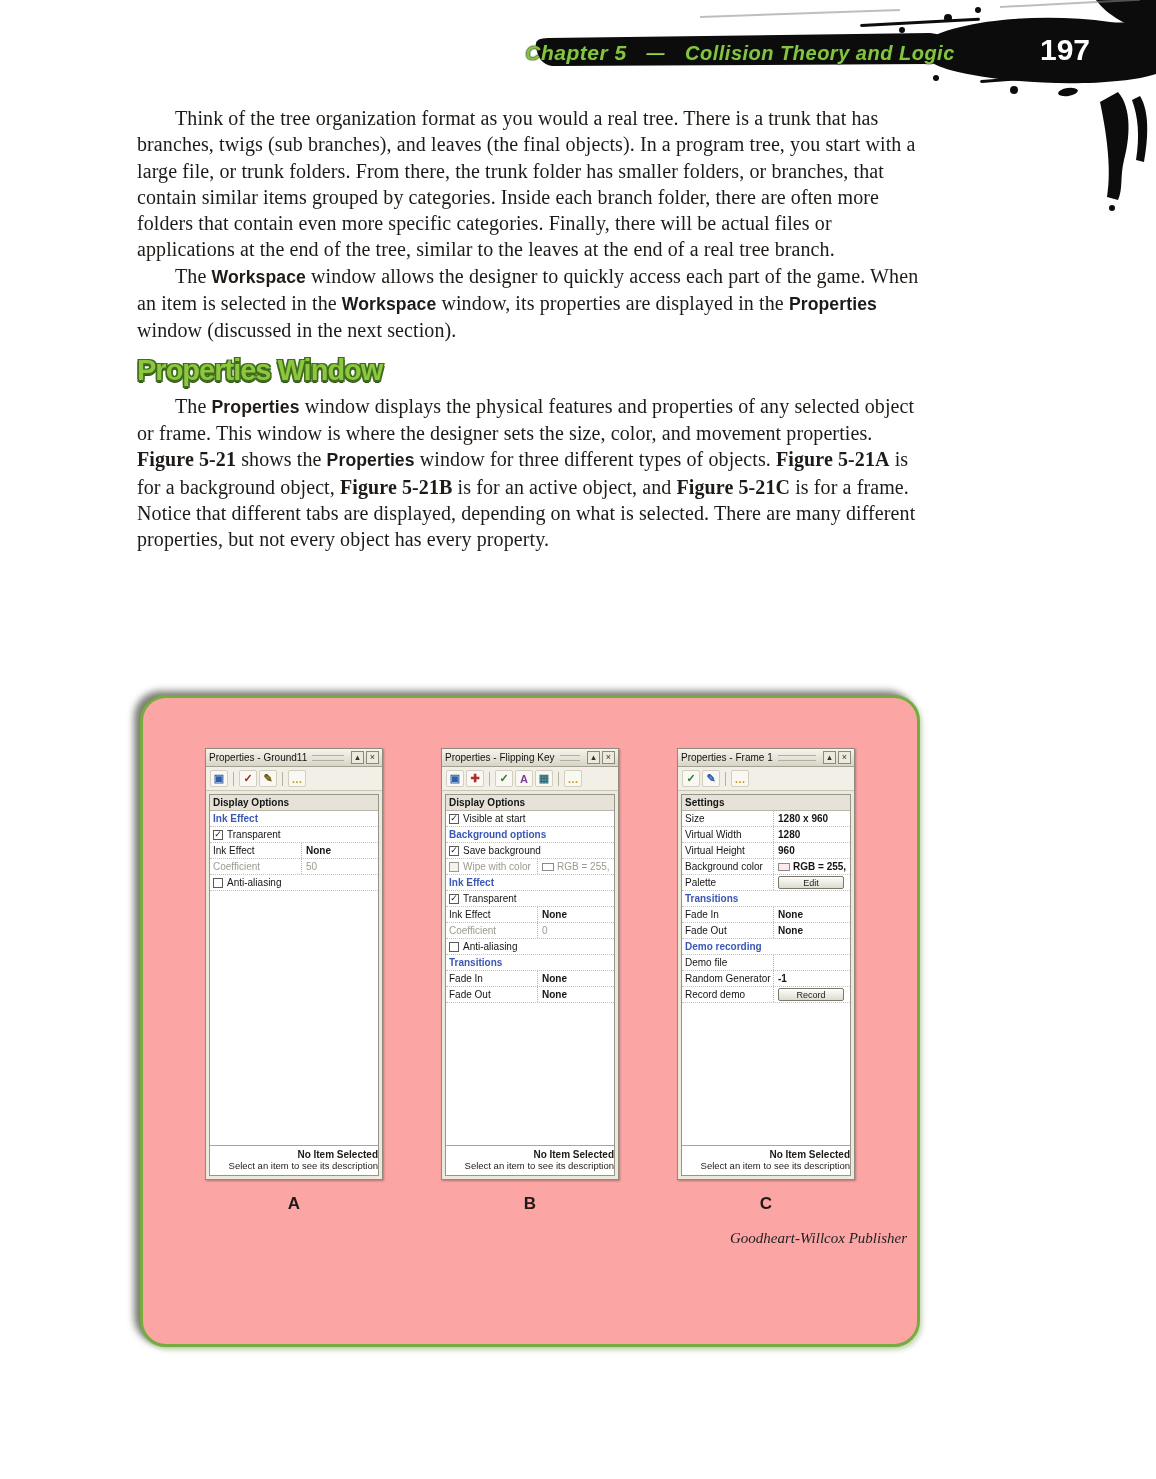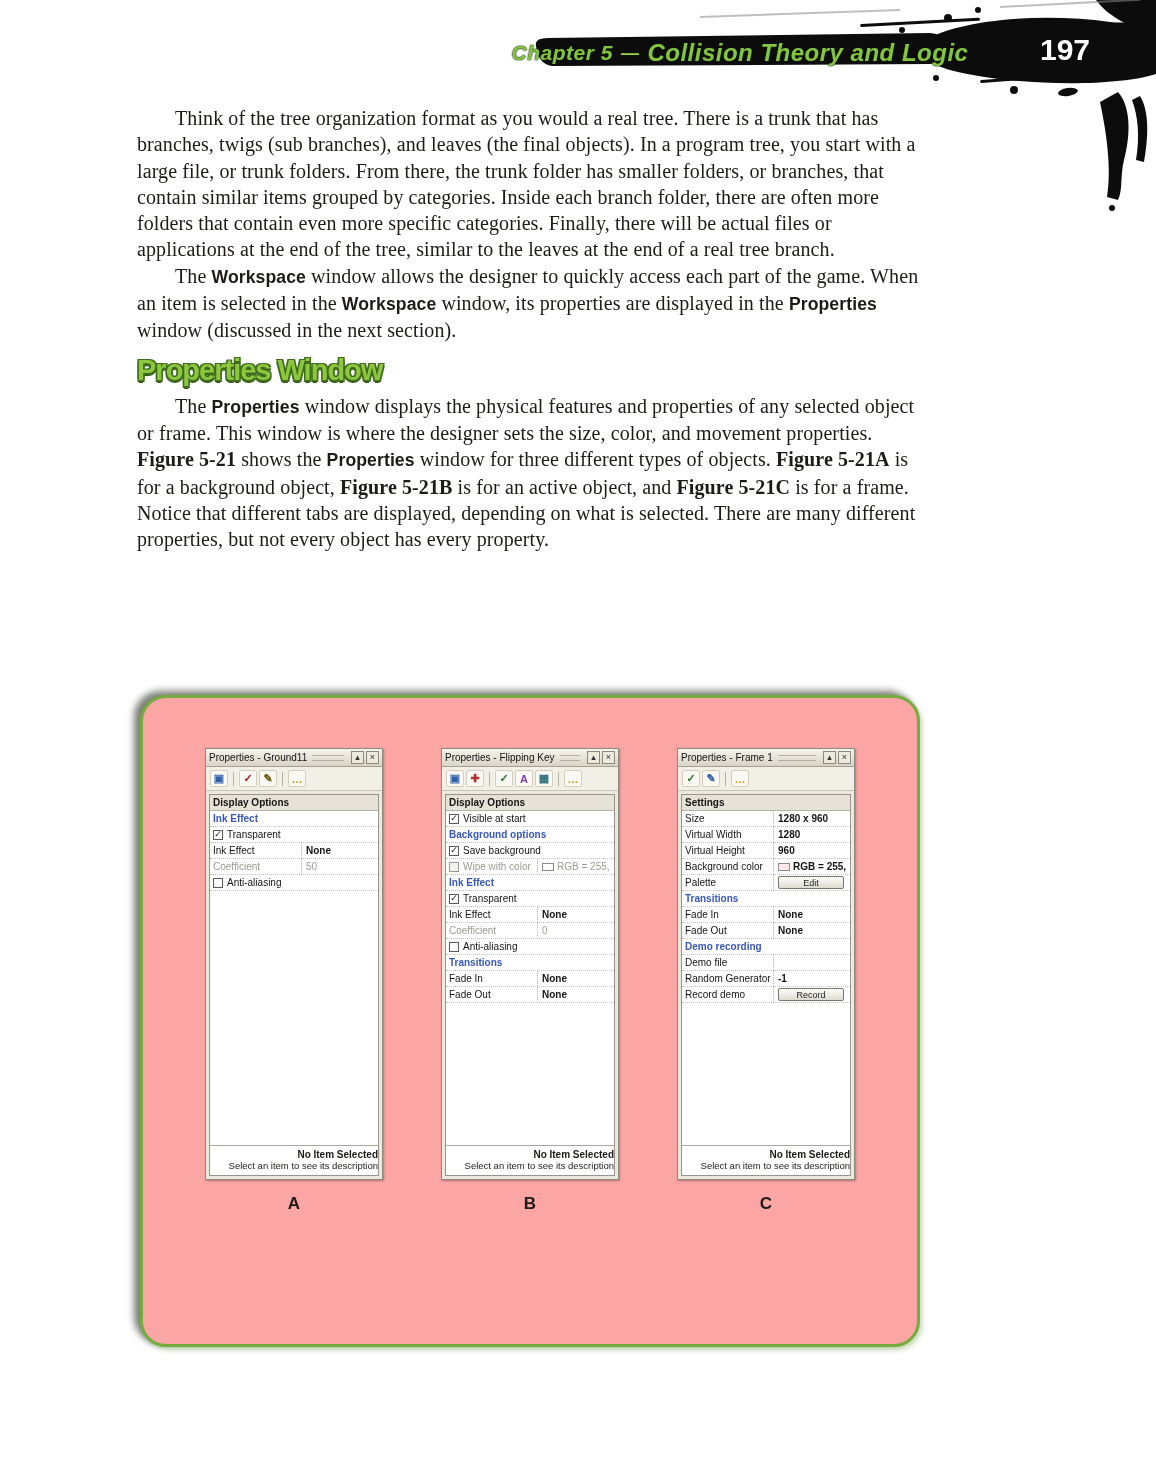--- a/index.html
+++ b/index.html
@@ -9,24 +9,25 @@
     font-family:"Liberation Serif", serif; color:#1e1a17; overflow:hidden;
   }
   
   .splatter { position:absolute; top:0; left:0; }
   .banner {
     position:absolute; left:540px; top:38px; width:400px; height:30px;
     display:flex; align-items:center; justify-content:center;
     font-family:"Liberation Sans", sans-serif; font-weight:bold; font-style:italic;
     color:#84c441; text-shadow:0 0 2px #16300a, 0 0 1px #000; letter-spacing:.5px;
     white-space:nowrap;
+    gap:12px;
   }
   .banner-chapter { font-size:21px; margin-right:8px; }
   .banner-dash { font-size:18px; margin-right:8px; color:#9ad153; }
-  .banner-title { font-size:24px; }
+  .banner-title { font-size:20px; }
   .pagenum {
     position:absolute; left:1022px; top:33px; width:86px; text-align:center;
     font-family:"Liberation Sans", sans-serif; font-weight:bold; font-size:30px; color:#ffffff;
   }
   
   .content { position:absolute; left:137px; top:105px; width:786px; }
   .para { font-size:20px; line-height:26.3px; text-indent:38px; letter-spacing:.1px; }
   .kw { font-family:"Liberation Sans", sans-serif; font-weight:bold; font-size:.88em; }
   .ref { font-weight:bold; }
   .green-heading {
@@ -430,17 +431,18 @@
               <div class="pspacer"></div>
               <div class="pfooter">
                 <div class="pfoot-title">No Item Selected</div>
                 <div class="pfoot-desc">Select an item to see its description</div>
               </div>
             </div>
           </div>
           <div class="panel-label">C</div>
         </div>
       </div>
+    <div class="fig-credit">Goodheart-Willcox Publisher</div>
     <div class="fig-caption-row">
     </div>
   </div>
 
 </div>
 
 </body></html>

